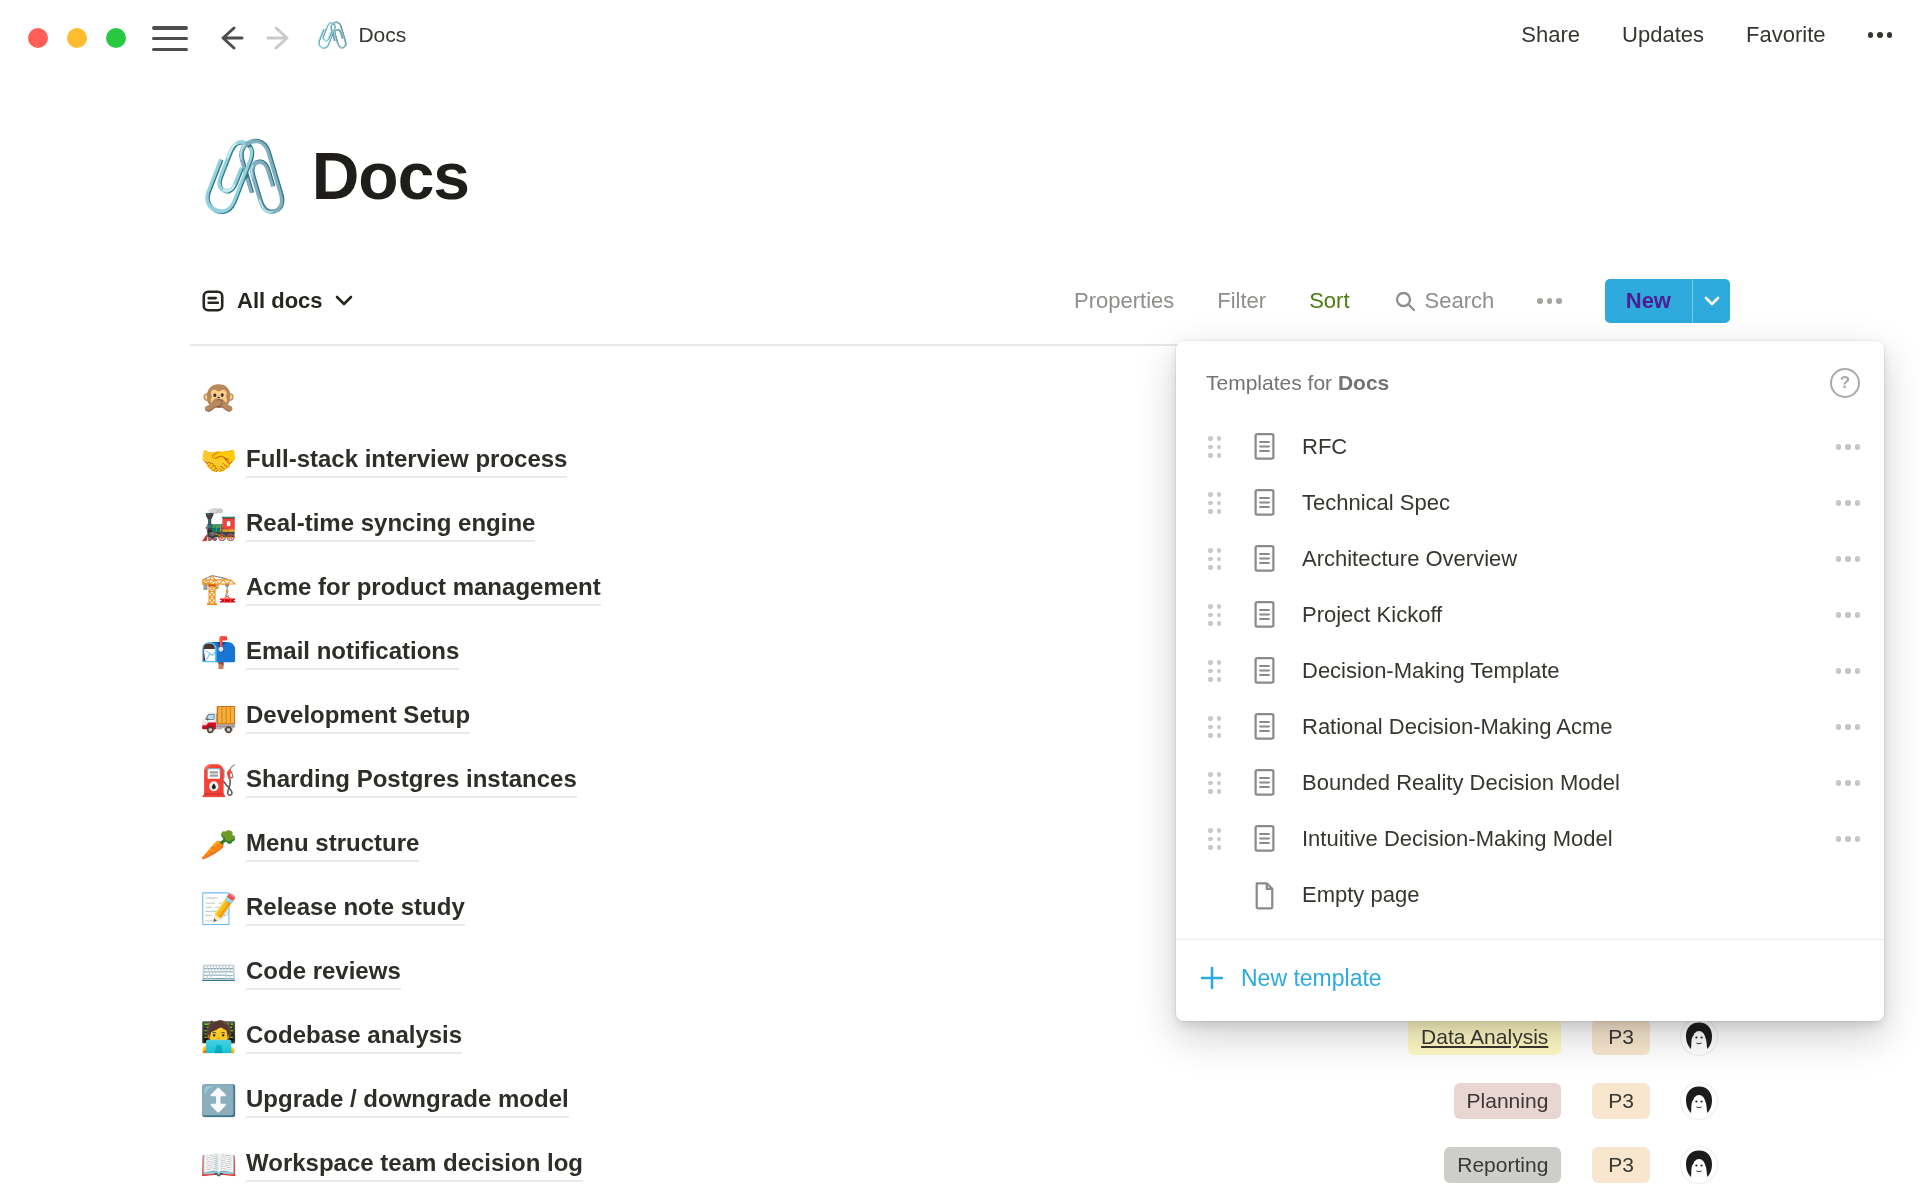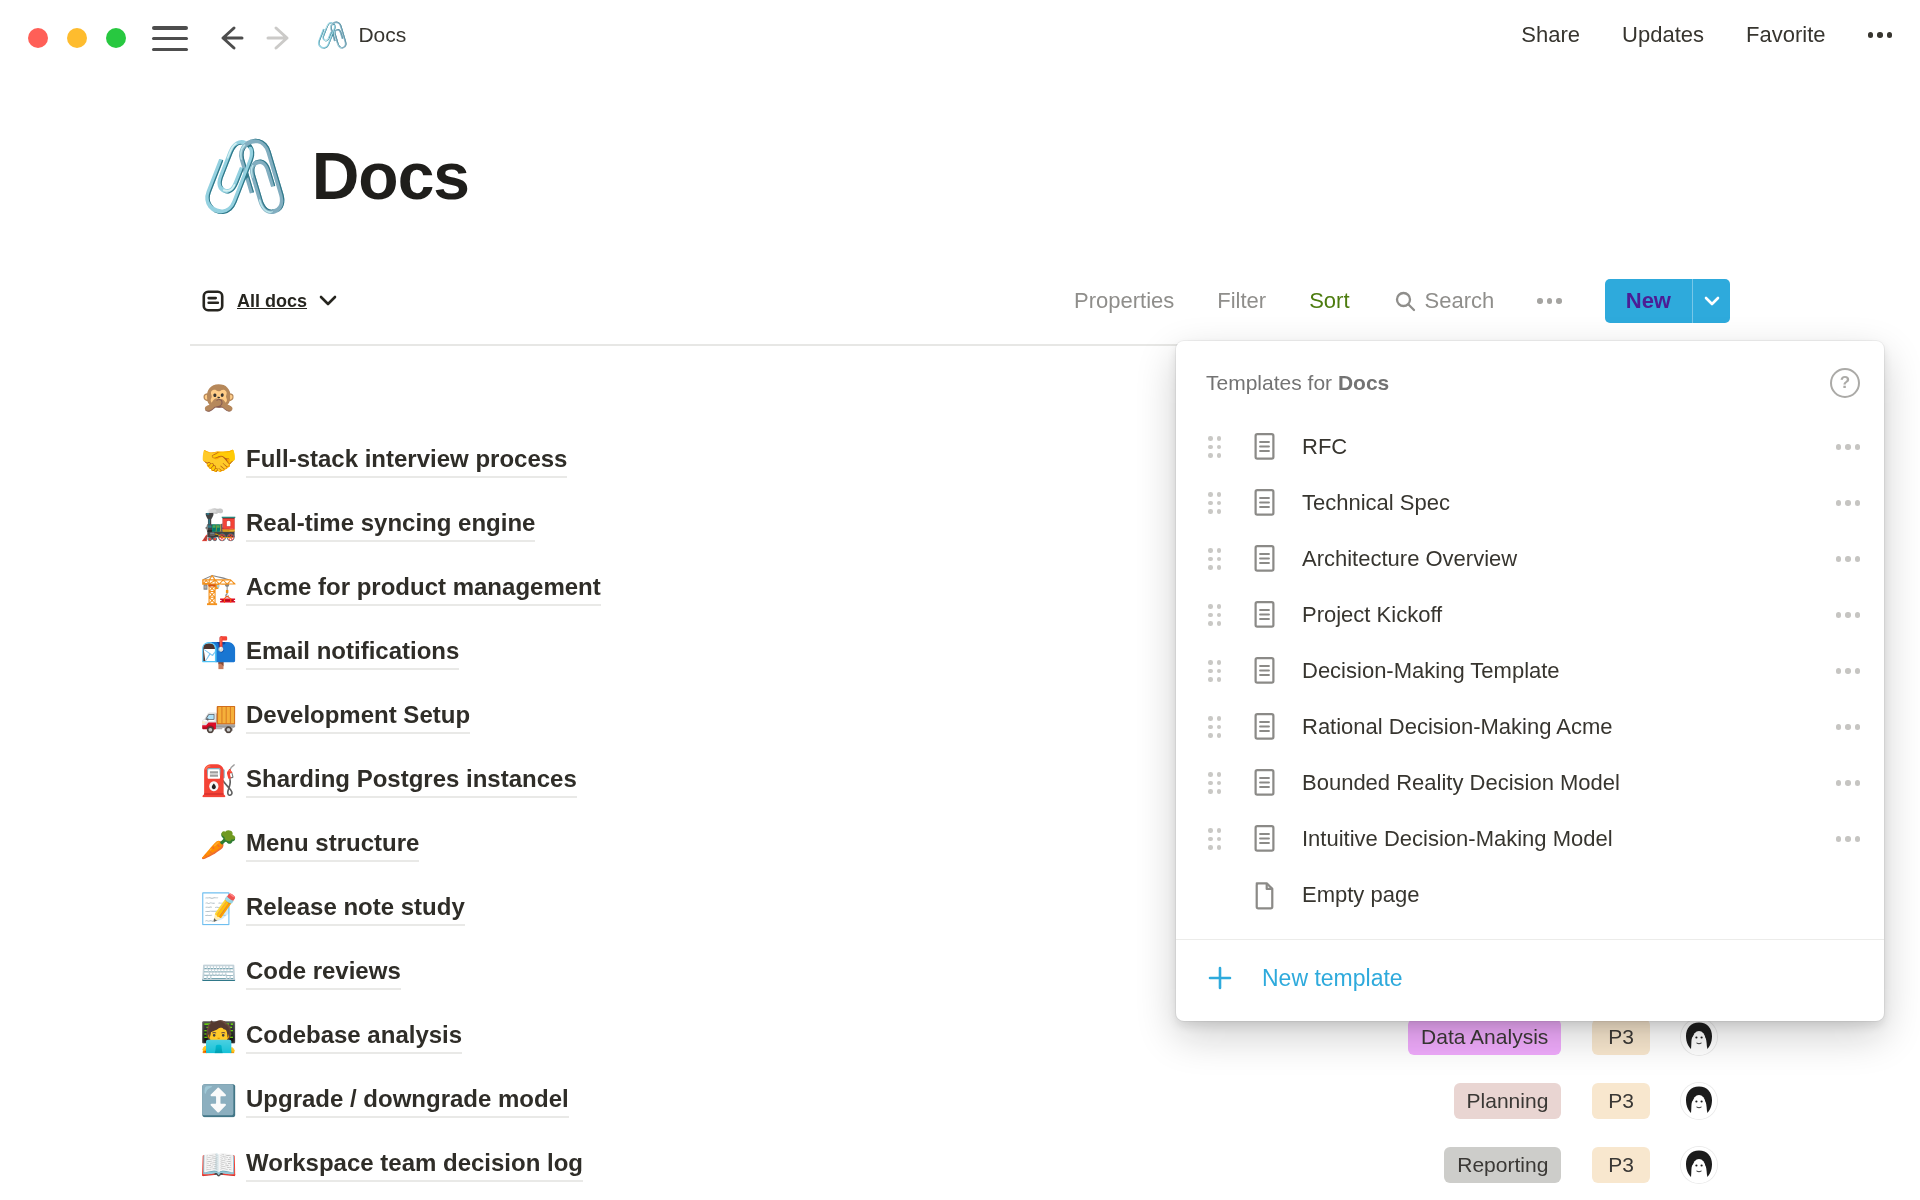--- a/index.html
+++ b/index.html
@@ -24,21 +24,21 @@
   .dots3 { display:inline-flex; gap:4px; align-items:center; }
   .dots3 i { width:5.5px; height:5.5px; border-radius:50%; background:#37352F; display:block; }
   
   .page-head { position:absolute; left:200px; top:138px; display:flex; align-items:center; gap:22px; }
   .page-head .emoji { font-size:72px; line-height:1; }
   .page-head h1 { font-size:66px; font-weight:bold; letter-spacing:-1px; color:#1f1e1b; }
   
   .toolbar { position:absolute; left:190px; top:276px; width:1540px; height:50px;
     display:flex; align-items:center; justify-content:space-between; }
   .view-switcher { display:flex; align-items:center; gap:11px; padding-left:10px; cursor:pointer; }
-  .view-switcher .vlabel { font-size:18px; font-weight:bold; color:#26251f;text-decoration:underline; }
+  .view-switcher .vlabel { font-size:22px; font-weight:bold; color:#26251f; }
   .tool-right { display:flex; align-items:center; gap:43px; }
   .tool-link { font-size:22px; color:#8F8E8B; cursor:pointer; }
   .tool-link.active { color:#4d7c0f; }
   .search-ct { display:flex; align-items:center; gap:8px; cursor:pointer; }
   .tool-dots i { background:#A5A4A1; }
   .new-btn { display:flex; align-items:stretch; height:44px; border-radius:5px; overflow:hidden;
     background:#2EAADC; cursor:pointer; }
   .new-btn .nlabel { color:#4c1d95; font-size:22px; font-weight:bold; display:flex; align-items:center;
     padding:0 21px; }
   .new-btn .nsep { width:1px; background:rgba(255,255,255,.35); }
@@ -71,21 +71,21 @@
   .pop-item { height:56px; display:flex; align-items:center; padding:0 24px 0 30px; cursor:pointer; }
   .drag-handle { width:17px; height:26px; display:grid; grid-template-columns:1fr 1fr;
     grid-auto-rows:1fr; justify-items:center; align-items:center; margin-right:28px; cursor:grab; }
   .drag-handle i { width:4.5px; height:4.5px; border-radius:50%; background:#C9C8C5; display:block; }
   .pop-item .picon { margin-right:24px; display:flex; }
   .pop-item .plabel { font-size:22px; color:#37352F; }
   .pop-item .dots3 { margin-left:auto; }
   .pop-item .dots3 i { background:#C6C5C2; }
   .pop-item.empty { padding-left:75px; }
   .pop-divider { height:1px; background:#ECECEA; margin-top:16px; }
-  .new-template { height:76px; display:flex; align-items:center; padding:0 30px; gap:28px;
+  .new-template { height:76px; display:flex; align-items:center; padding:0 22px; gap:15px;
     color:#2EAADC; cursor:pointer; }
   .new-template .ntlabel { font-size:23px; }
   svg { display:block; }
 </style>
 </head>
 <body>
 
 <header class="titlebar">
   <div class="traffic">
     <span style="background:#FF5F57"></span>
@@ -226,21 +226,21 @@
     <div class="doc-row">
       <span class="emoji">⌨️</span>
       <span class="title">Code reviews</span>
 
     </div>
 
     <div class="doc-row">
       <span class="emoji">🧑‍💻</span>
       <span class="title">Codebase analysis</span>
       <span class="row-right">
-        <span class="pill" style="background: #f0abfc;">Data Analysis</span>
+        <span class="pill" style="background: #fef9c3; text-decoration: underline;">Data Analysis</span>
         <span class="pill p3">P3</span>
         <span class="avatar">
           <svg width="36" height="36" viewBox="0 0 36 36">
             <circle cx="18" cy="18" r="18" fill="#ffffff"></circle>
             <path d="M18 3.5c-8.5 0-13 6.2-13 13.5 0 6.5 2.5 10.5 5 13 .8-5.5-.2-10 1.8-12.5 2 2.2 8.5 3 12.6 1 1.6 3.2 1 8.2 2 11.5 2.3-2.5 4.6-6.5 4.6-13 0-7.3-4.5-13.5-13-13.5z" fill="#1c1c1c"></path>
             <ellipse cx="18" cy="19.5" rx="6.2" ry="7.5" fill="#ffffff"></ellipse>
             <circle cx="15.4" cy="18.5" r="1.1" fill="#1c1c1c"></circle>
             <circle cx="20.6" cy="18.5" r="1.1" fill="#1c1c1c"></circle>
             <path d="M15.5 24 q2.5 1.6 5 0" stroke="#1c1c1c" stroke-width="0.9" fill="none"></path>
           </svg>

